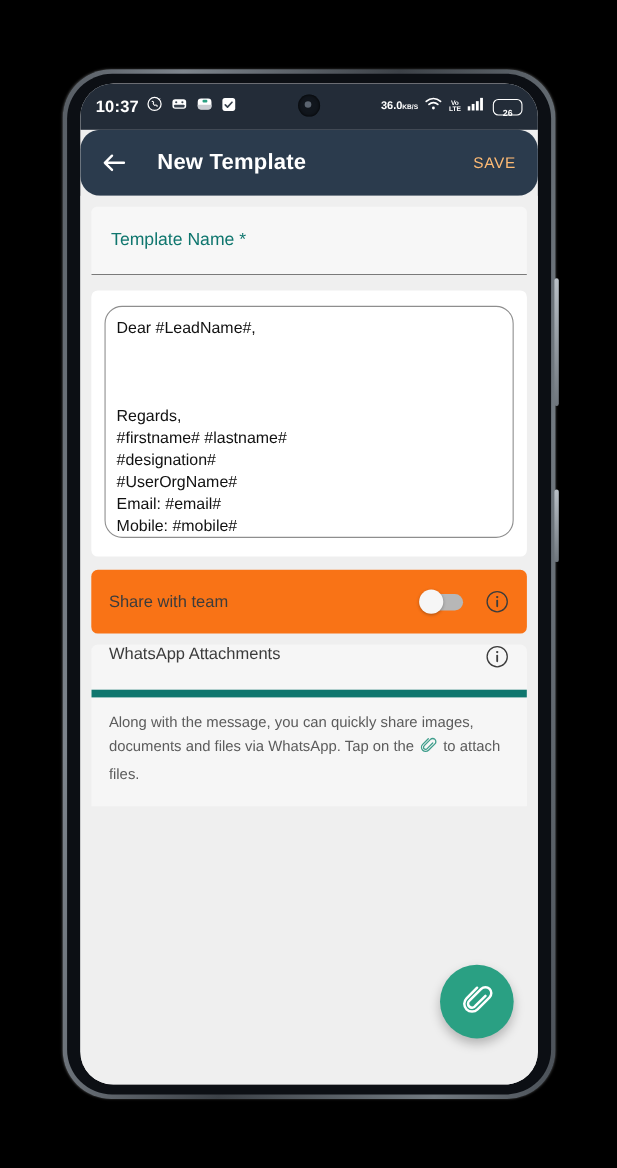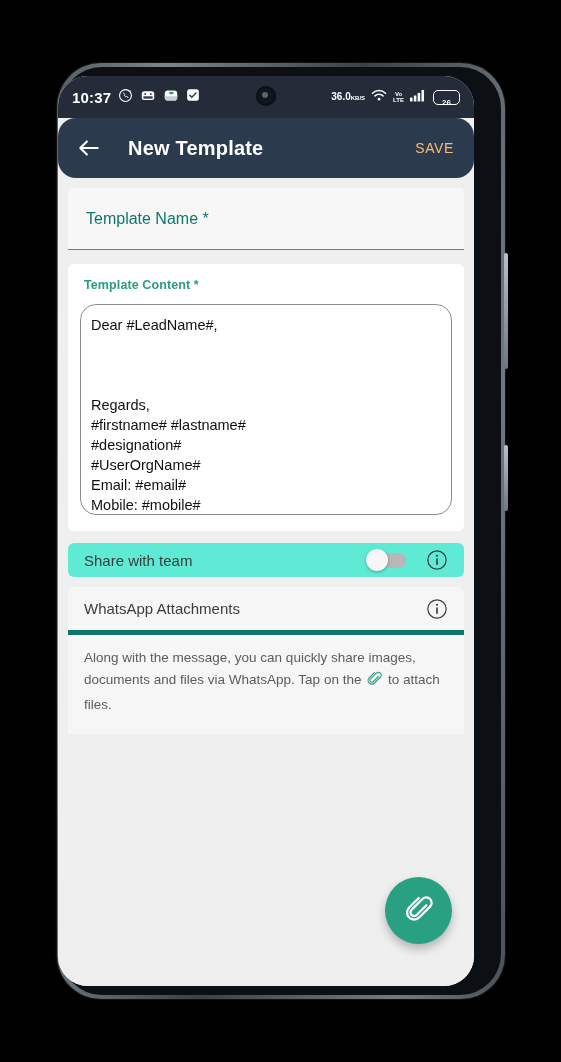--- a/index.html
+++ b/index.html
@@ -42,21 +42,21 @@
     width: 4px;
     border-radius: 3px;
     background: linear-gradient(180deg,#b9c0c7,#6f767d);
   }
   .side-btn.volume { top: 190px; height: 116px; }
   .side-btn.power  { top: 382px; height: 66px; }
 
   
   .screen {
     position: absolute;
-    left: 58px;
+    left: 73px;
     top: 76px;
     width: 416px;
     height: 910px;
     border-radius: 30px;
     overflow: hidden;
     background: #efefef;
   }
 
   
   .status-bar {
@@ -230,23 +230,23 @@
     resize: none;
     height: 211px;
     outline: none;
     white-space: pre;
     overflow: hidden;
   }
 
   
   .share-card {
     margin: 12px 10px 0 10px;
-    background: #5eead4;
+    background: #f97316;
     border-radius: 6px;
-    height: 34px;
+    height: 58px;
     display: flex;
     align-items: center;
     padding: 0 16px;
     box-sizing: border-box;
   }
   .row-label {
     font-size: 15px;
     color: #3c3c3c;
     flex: 1 1 auto;
   }
@@ -280,24 +280,24 @@
   
   .attach-card {
     margin: 10px 10px 0 10px;
     background: #f6f6f6;
     border-radius: 6px 6px 0 0;
     overflow: hidden;
   }
   .attach-header {
     height: 48px;
     display: flex;
-    align-items: center;
+    align-items: flex-start;
     padding: 0 16px;
     box-sizing: border-box;
-    border-bottom: 5px solid #0f766e;
+    border-bottom: 7px solid #0f766e;
   }
   .attach-title {
     font-size: 15px;
     color: #3c3c3c;
     flex: 1 1 auto;
   }
   .attach-body {
     padding: 12px 16px 18px 16px;
     font-size: 13.5px;
     line-height: 22px;
@@ -421,21 +421,20 @@
     <button class="save-btn">SAVE</button>
   </div>
 
   <div class="content">
 
     <div class="name-field-card">
       <span class="name-placeholder">Template Name *</span>
     </div>
 
     <div class="content-card">
-      <div class="content-label">Template Content *</div>
       <textarea class="content-textarea" spellcheck="false" placeholder="" style="">Dear #LeadName#,
 
 
 
 Regards,
 #firstname# #lastname#
 #designation#
 #UserOrgName#
 Email: #email#
 Mobile: #mobile#</textarea>

